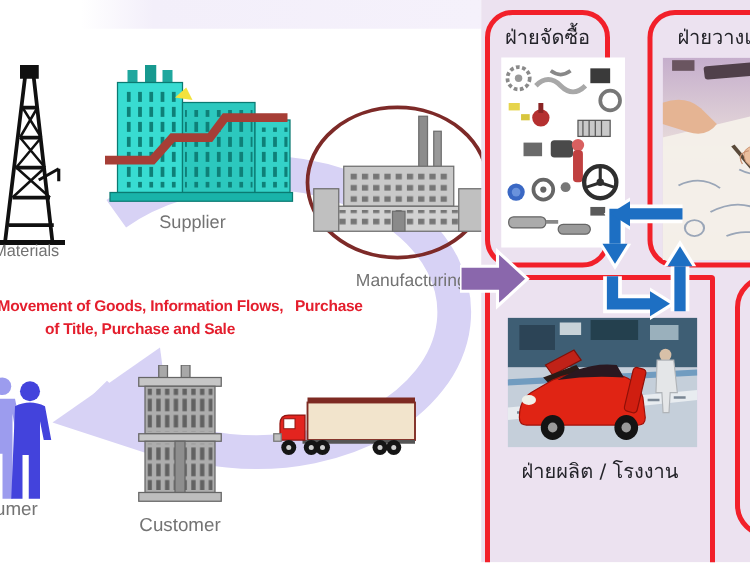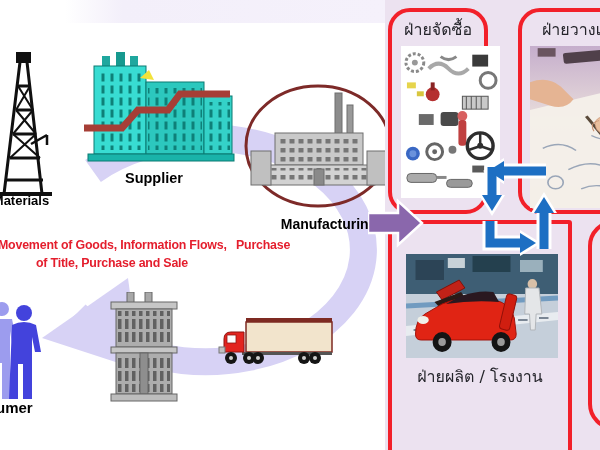--- a/index.html
+++ b/index.html
@@ -3,21 +3,21 @@
 <meta charset="utf-8">
 <style>
   html,body{margin:0;padding:0;background:#fff;}
   .stage{
     position:relative;width:600px;height:450px;overflow:hidden;background:#ffffff;
     font-family:"Liberation Sans","DejaVu Sans",sans-serif;
   }
   .abs{position:absolute;}
   
   .top-band{left:65px;top:0;width:320px;height:23px;background:linear-gradient(to right,#ffffff,#f3effa 18%,#f5f1fb);}
-  .en-label{color:#000000;font-weight:bold;font-size:14px;white-space:nowrap;text-align:center;}
+  .en-label{color:#737373;font-weight:normal;font-size:14px;white-space:nowrap;text-align:center;}
   .flow-text{color:#e41e2d;font-weight:bold;font-size:12.4px;white-space:nowrap;text-align:center;letter-spacing:-0.2px;}
   
   .right-bg{left:385px;top:0;width:215px;height:450px;background:#ece2f0;}
   .panel{border:4px solid #f2202a;border-radius:22px;box-sizing:border-box;}
   .panel-label{position:absolute;left:0;right:0;top:5px;text-align:center;color:#24242a;font-size:16px;font-weight:500;white-space:nowrap;font-family:"DejaVu Sans","Liberation Sans",sans-serif;}
   .img-frame{position:absolute;overflow:hidden;}
   svg{display:block;}
 </style>
 </head>
 <body>
@@ -97,20 +97,21 @@
     <rect x="42" y="0" width="7" height="11" fill="#a8a8a8" stroke="#666"></rect>
     <rect x="8" y="10" width="66" height="7" fill="#c6c6c6" stroke="#666"></rect>
     <rect x="13" y="17" width="56" height="38" fill="#adadad" stroke="#666"></rect>
     <rect x="15" y="19" width="52" height="34" fill="url(#cwin)"></rect>
     <rect x="8" y="55" width="66" height="6" fill="#c6c6c6" stroke="#666"></rect>
     <rect x="13" y="61" width="56" height="41" fill="#adadad" stroke="#666"></rect>
     <rect x="15" y="63" width="52" height="37" fill="url(#cwin)"></rect>
     <rect x="37" y="61" width="8" height="41" fill="#8e8e8e" stroke="#666"></rect>
     <rect x="8" y="102" width="66" height="7" fill="#bdbdbd" stroke="#666"></rect>
   </svg>
+  <div class="abs en-label" style="left:105px;top:412px;width:78px;font-size:15px;">Customer</div>
 
   <svg class="abs" style="left:216px;top:310px;" width="122" height="64" viewBox="0 0 122 64">
     <rect x="30" y="8" width="86" height="4" fill="#7e2a22"></rect>
     <rect x="30" y="12" width="86" height="30" fill="#f2e4cc" stroke="#7e2a22" stroke-width="1.5"></rect>
     <rect x="26" y="42" width="90" height="3" fill="#555"></rect>
     <path d="M8,42 V29 q0,-7 7,-7 h13 v20 z" fill="#e3241f" stroke="#901510"></path>
     <rect x="11" y="25" width="9" height="8" fill="#fdfdfd" stroke="#901510" stroke-width="0.8"></rect>
     <rect x="3" y="37" width="6" height="6" fill="#c0c0c0" stroke="#777"></rect>
     <g>
       <circle cx="15" cy="48" r="6" fill="#151515"></circle>

